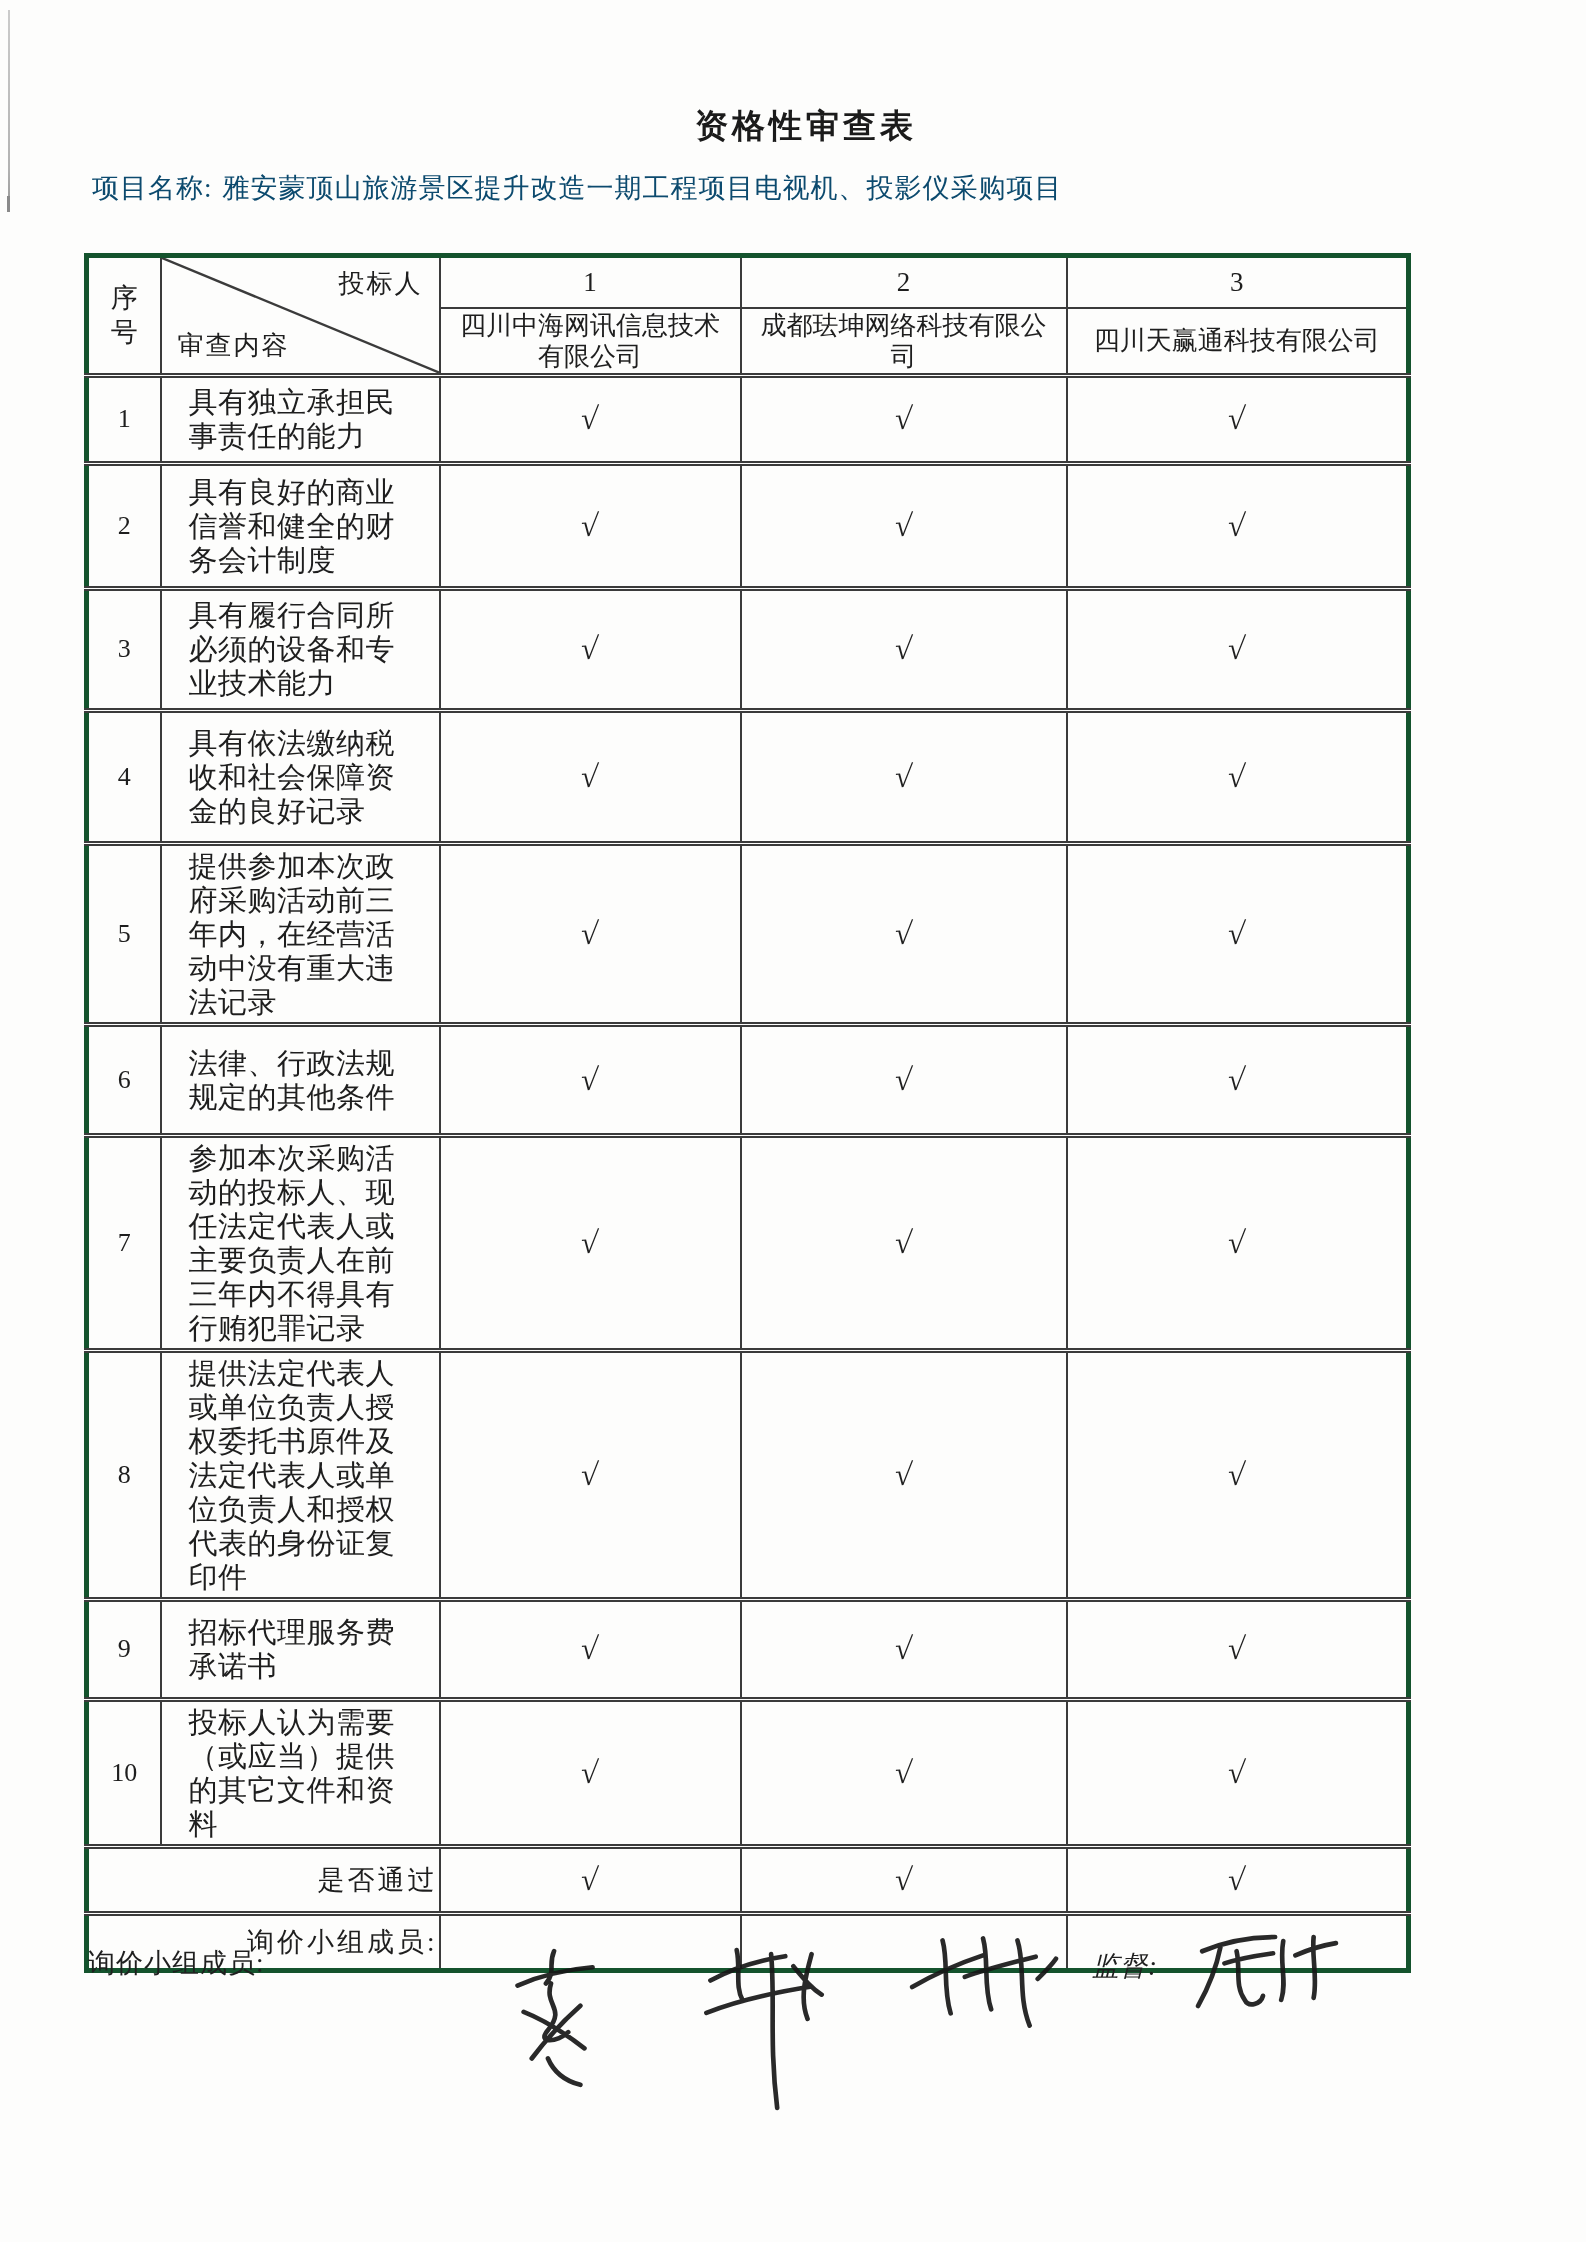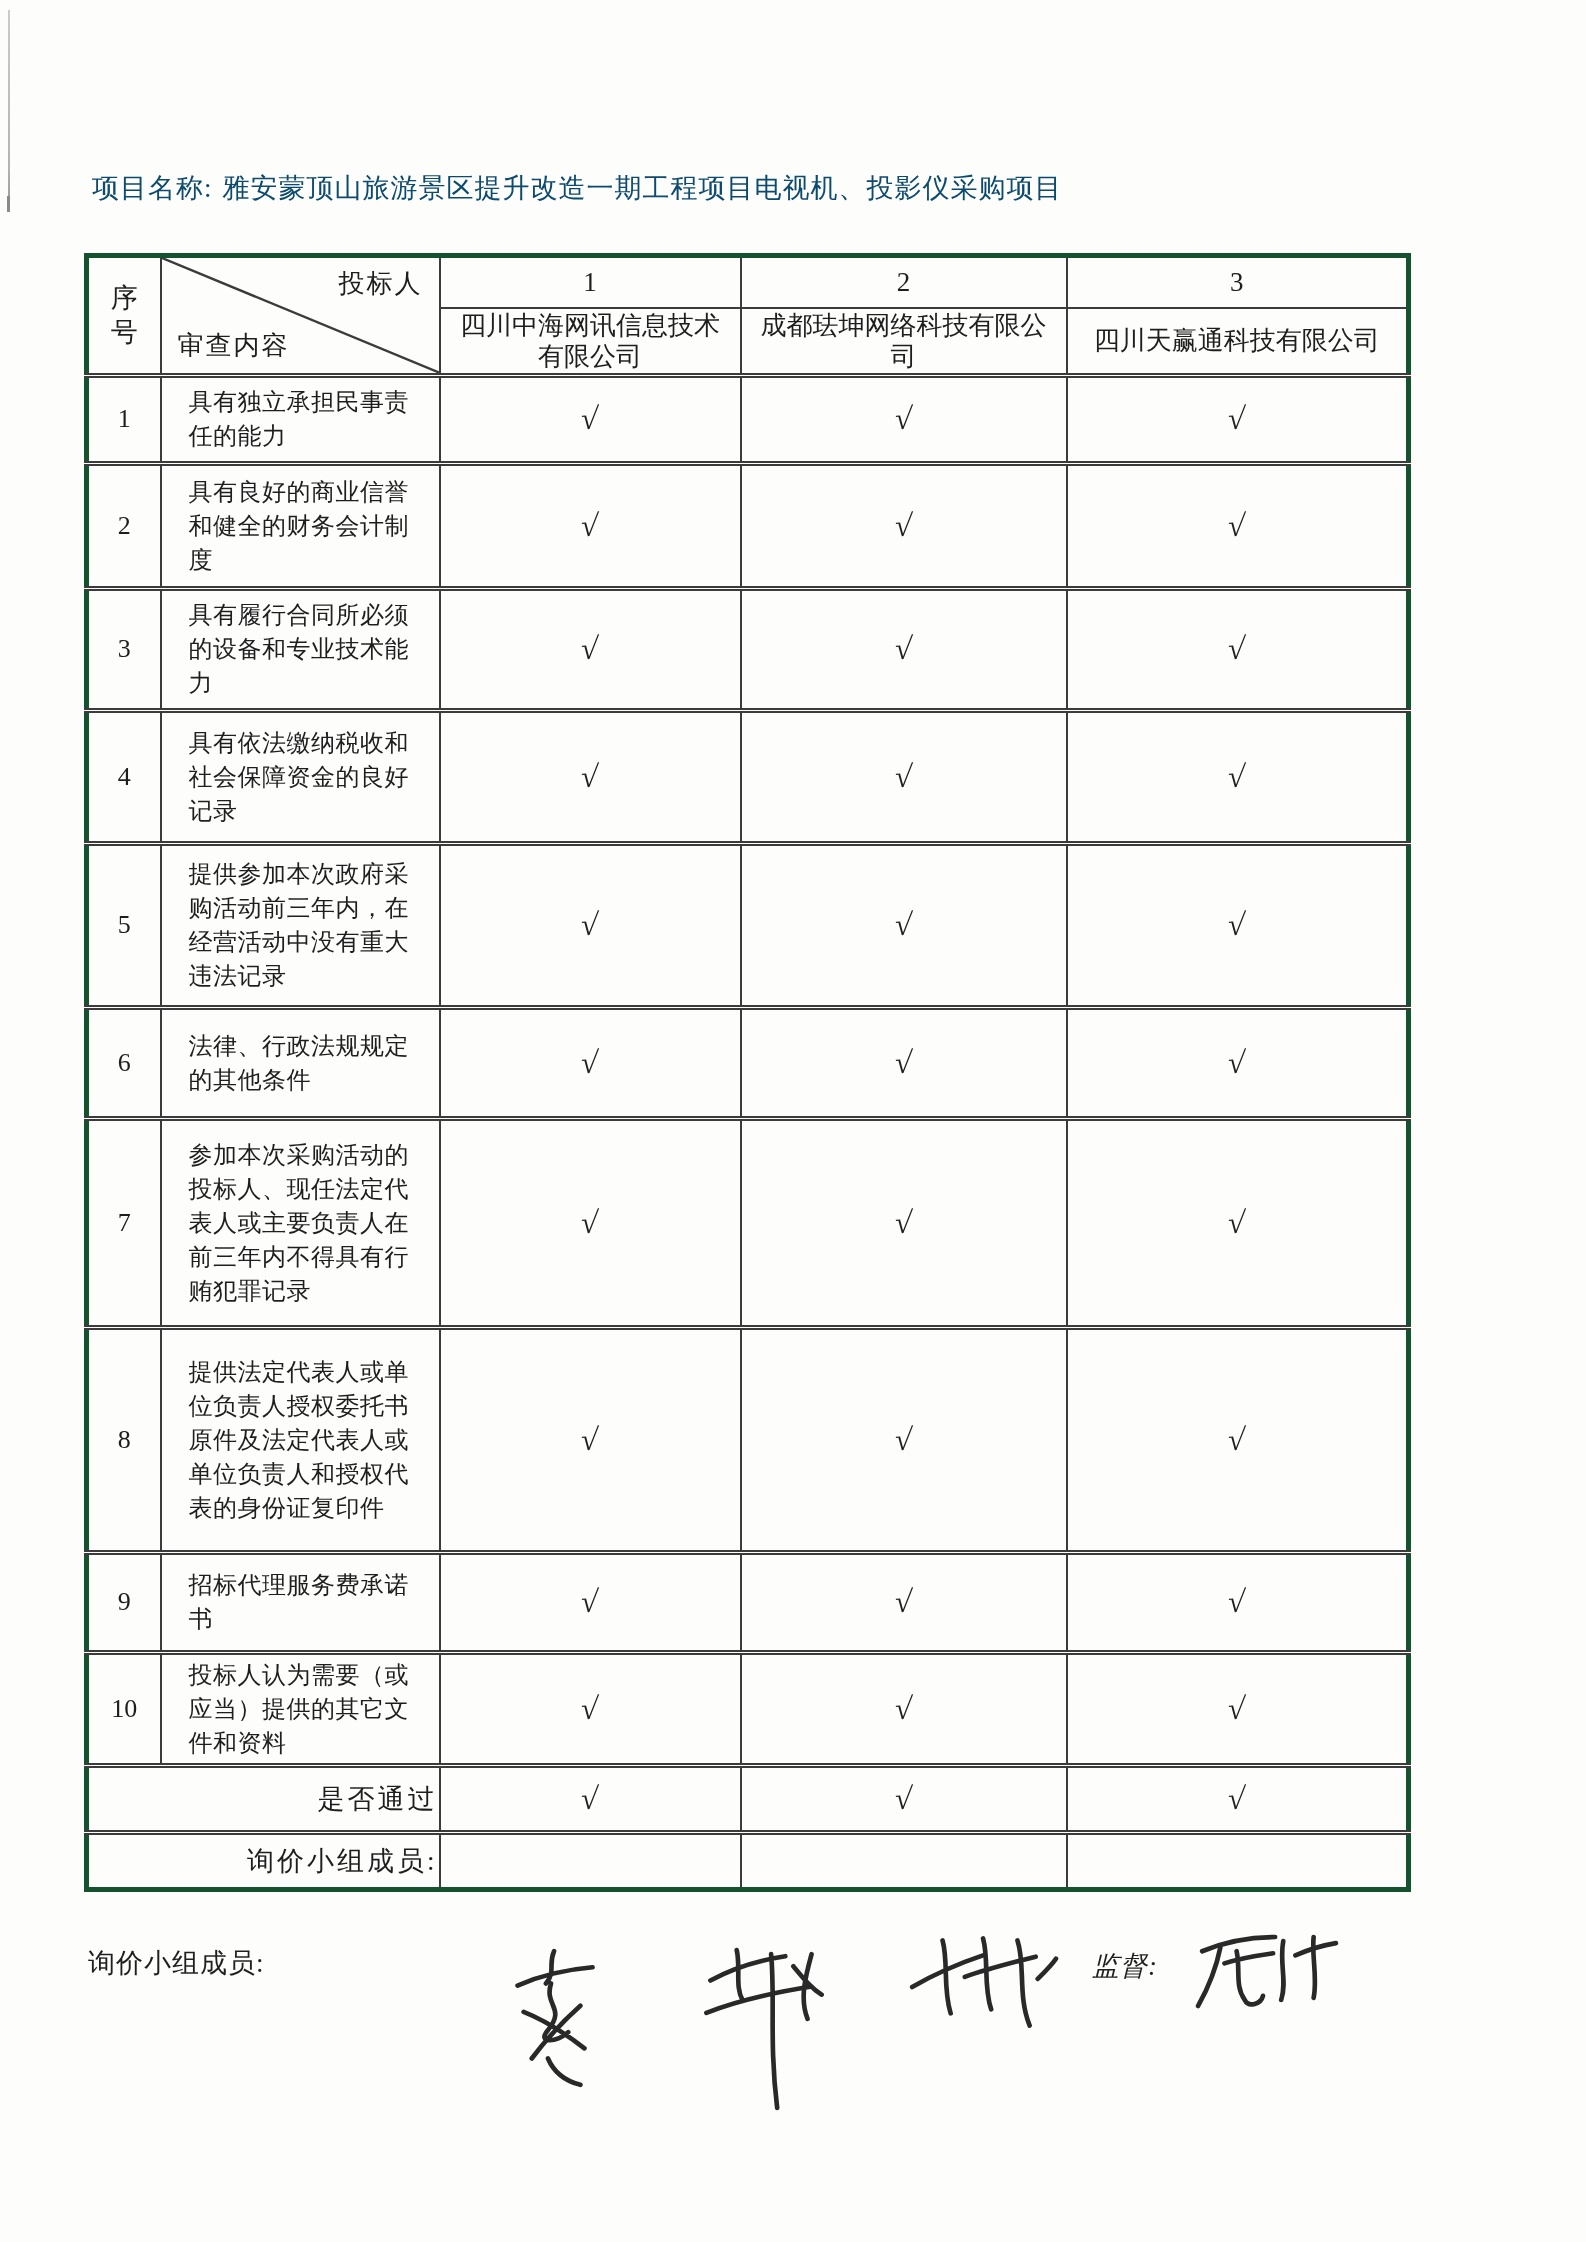--- a/index.html
+++ b/index.html
@@ -33,36 +33,37 @@
   td.seq { text-align:center; font-size:26px; }
   td.seqhdr { text-align:center; font-size:27px; line-height:34px; }
   td.seqhdr span { display:inline-block; width:1.15em; }
   td.corner { position:relative; padding:0; }
   .diag { position:absolute; left:0; top:0; width:100%; height:100%; }
   .diag line { stroke:#3b3b3b; stroke-width:2.4px; }
   .corner-top { position:absolute; top:8px; right:16px; font-size:26px; letter-spacing:2px; }
   .corner-bot { position:absolute; bottom:10px; left:16px; font-size:26px; letter-spacing:2px;margin-top:40px; }
   td.bno { text-align:center; font-size:27px; }
   td.bname { text-align:center; font-size:26px; line-height:31px; padding:1px 12px; }
-  td.crit { font-size:24px; line-height:34px; padding:3px 26px 3px 27px; letter-spacing:.5px; }
+  td.crit { font-size:29px; line-height:34px; padding:3px 26px 3px 27px; letter-spacing:.5px; }
   td.mark { text-align:center; font-size:31px; }
   td.mark span { display:inline-block; transform:skewX(-7deg) rotate(-2deg); }
   td.passlbl { text-align:right; font-size:27px; letter-spacing:3px; }
 
   .foot-lbl { position:absolute; font-size:27px; color:#1f1f1f; letter-spacing:1px; }
   .sig { position:absolute; }
   .sig path { fill:none; stroke:#171717; stroke-width:4.6; stroke-linecap:round; stroke-linejoin:round; opacity:.92; }
 </style>
 </head>
 <body>
 
 <div class="page">
   <div class="streak"></div>
   <div class="streak2"></div>
 
+  <div class="title">资格性审查表</div>
 
   <div class="meta">
     <div><span class="lbl">项目名称:</span><span>雅安蒙顶山旅游景区提升改造一期工程项目电视机、投影仪采购项目</span></div>
   </div>
 
   <table class="review">
     <colgroup>
         <col style="width:74px">
         <col style="width:279px">
         <col style="width:301px">

